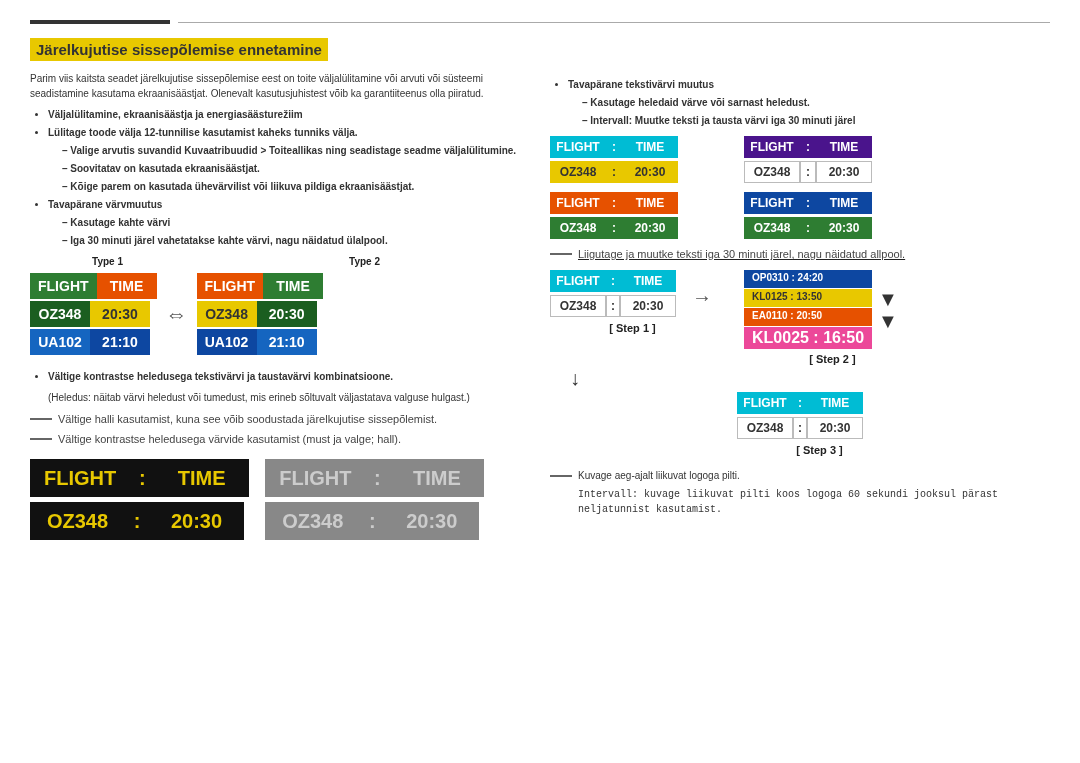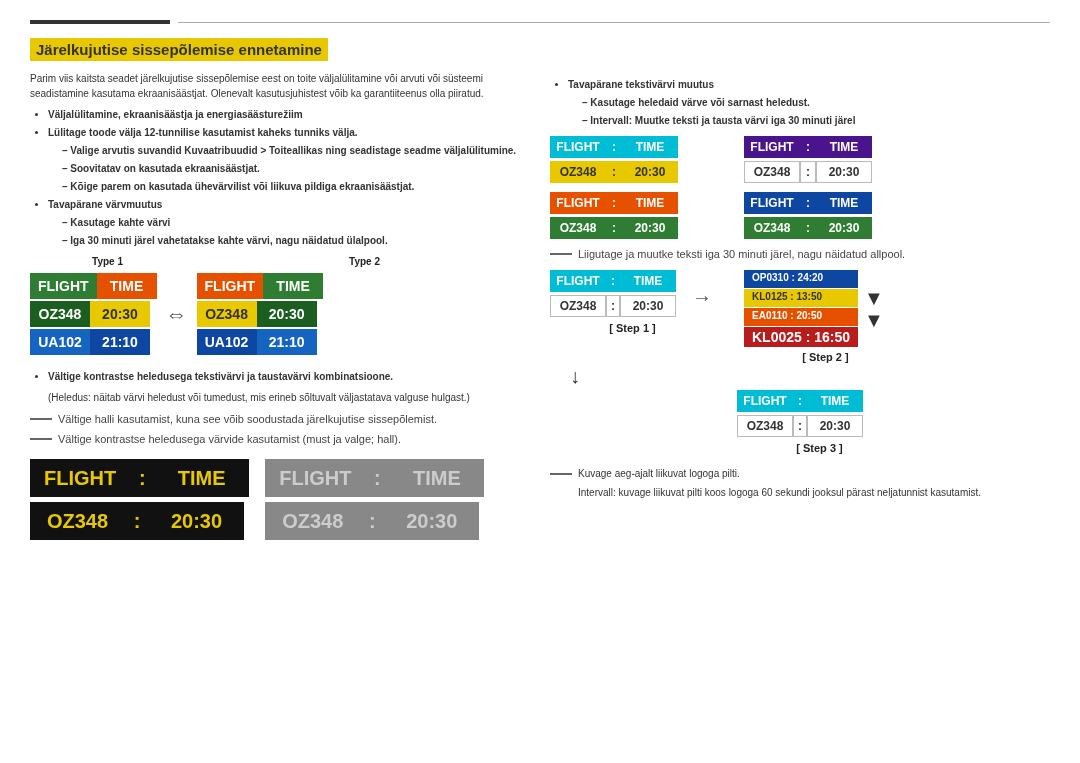--- a/index.html
+++ b/index.html
@@ -375,21 +375,21 @@
           <div class="mc darkblue">TIME</div>
         </div>
         <div class="mini-row" style="margin-top:2px;">
           <div class="mc green">OZ348</div>
           <div class="mc green" style="min-width:16px;padding:3px 3px;">:</div>
           <div class="mc green">20:30</div>
         </div>
       </div>
     </div>
 
-    <div class="divider-line" style="margin-top:6px;">
+    <div class="divider-line" style="margin-top:6px;text-decoration:underline;">
       <div class="divider-line-bar"></div>
       <span class="divider-text">Liigutage ja muutke teksti iga 30 minuti järel, nagu näidatud allpool.</span>
     </div>
 
     <div class="steps-container">
       <div style="display:flex; align-items:flex-start; gap:16px;">
 
         <div class="step-col">
           <div class="mini-board">
             <div class="mini-row">
@@ -410,21 +410,21 @@
           <span style="font-size:20px;color:#555;">→</span>
         </div>
 
         <div class="step-col">
           <div style="display:flex; gap:6px; align-items:center;padding-left:16px;">
             <div>
 
               <div style="background:#0d47a1;color:#fff;font-weight:bold;font-size:10px;padding:2px 8px;margin-bottom:1px;min-height:18px;">OP0310 : 24:20</div>
               <div style="background:#e8c800;color:#333;font-weight:bold;font-size:10px;padding:2px 8px;margin-bottom:1px;min-height:18px;">KL0125 : 13:50</div>
               <div style="background:#e65100;color:#fff;font-weight:bold;font-size:10px;padding:2px 8px;margin-bottom:1px;min-height:18px;">EA0110 : 20:50</div>
-              <div style="background:#b91c1c;color:#fff;font-weight:bold;font-size:14px;padding:2px 8px;min-height:18px;">KL0025 : 16:50</div>
+              <div style="background:#ec4899;color:#fff;font-weight:bold;font-size:16px;padding:2px 8px;min-height:18px;">KL0025 : 16:50</div>
             </div>
             <div class="scroll-arrows">
               <span>▼</span>
               <span>▼</span>
             </div>
           </div>
           <div class="step-label">[ Step 2 ]</div>
         </div>
       </div>
 
@@ -446,20 +446,20 @@
           </div>
         </div>
         <div class="step-label">[ Step 3 ]</div>
       </div>
 
       <div style="margin-top:12px;">
         <div class="divider-line">
           <div class="divider-line-bar"></div>
           <span class="body-text">Kuvage aeg-ajalt liikuvat logoga pilti.</span>
         </div>
-        <p class="body-text" style="padding-left:28px;">Intervall: kuvage liikuvat pilti koos logoga 60 sekundi jooksul pärast neljatunnist kasutamist.</p>
+        <p class="body-text" style="padding-left:28px;font-family:Liberation Mono, monospace;">Intervall: kuvage liikuvat pilti koos logoga 60 sekundi jooksul pärast neljatunnist kasutamist.</p>
       </div>
     </div>
   </div>
 </div>
 
 
 
 
 </body></html>

